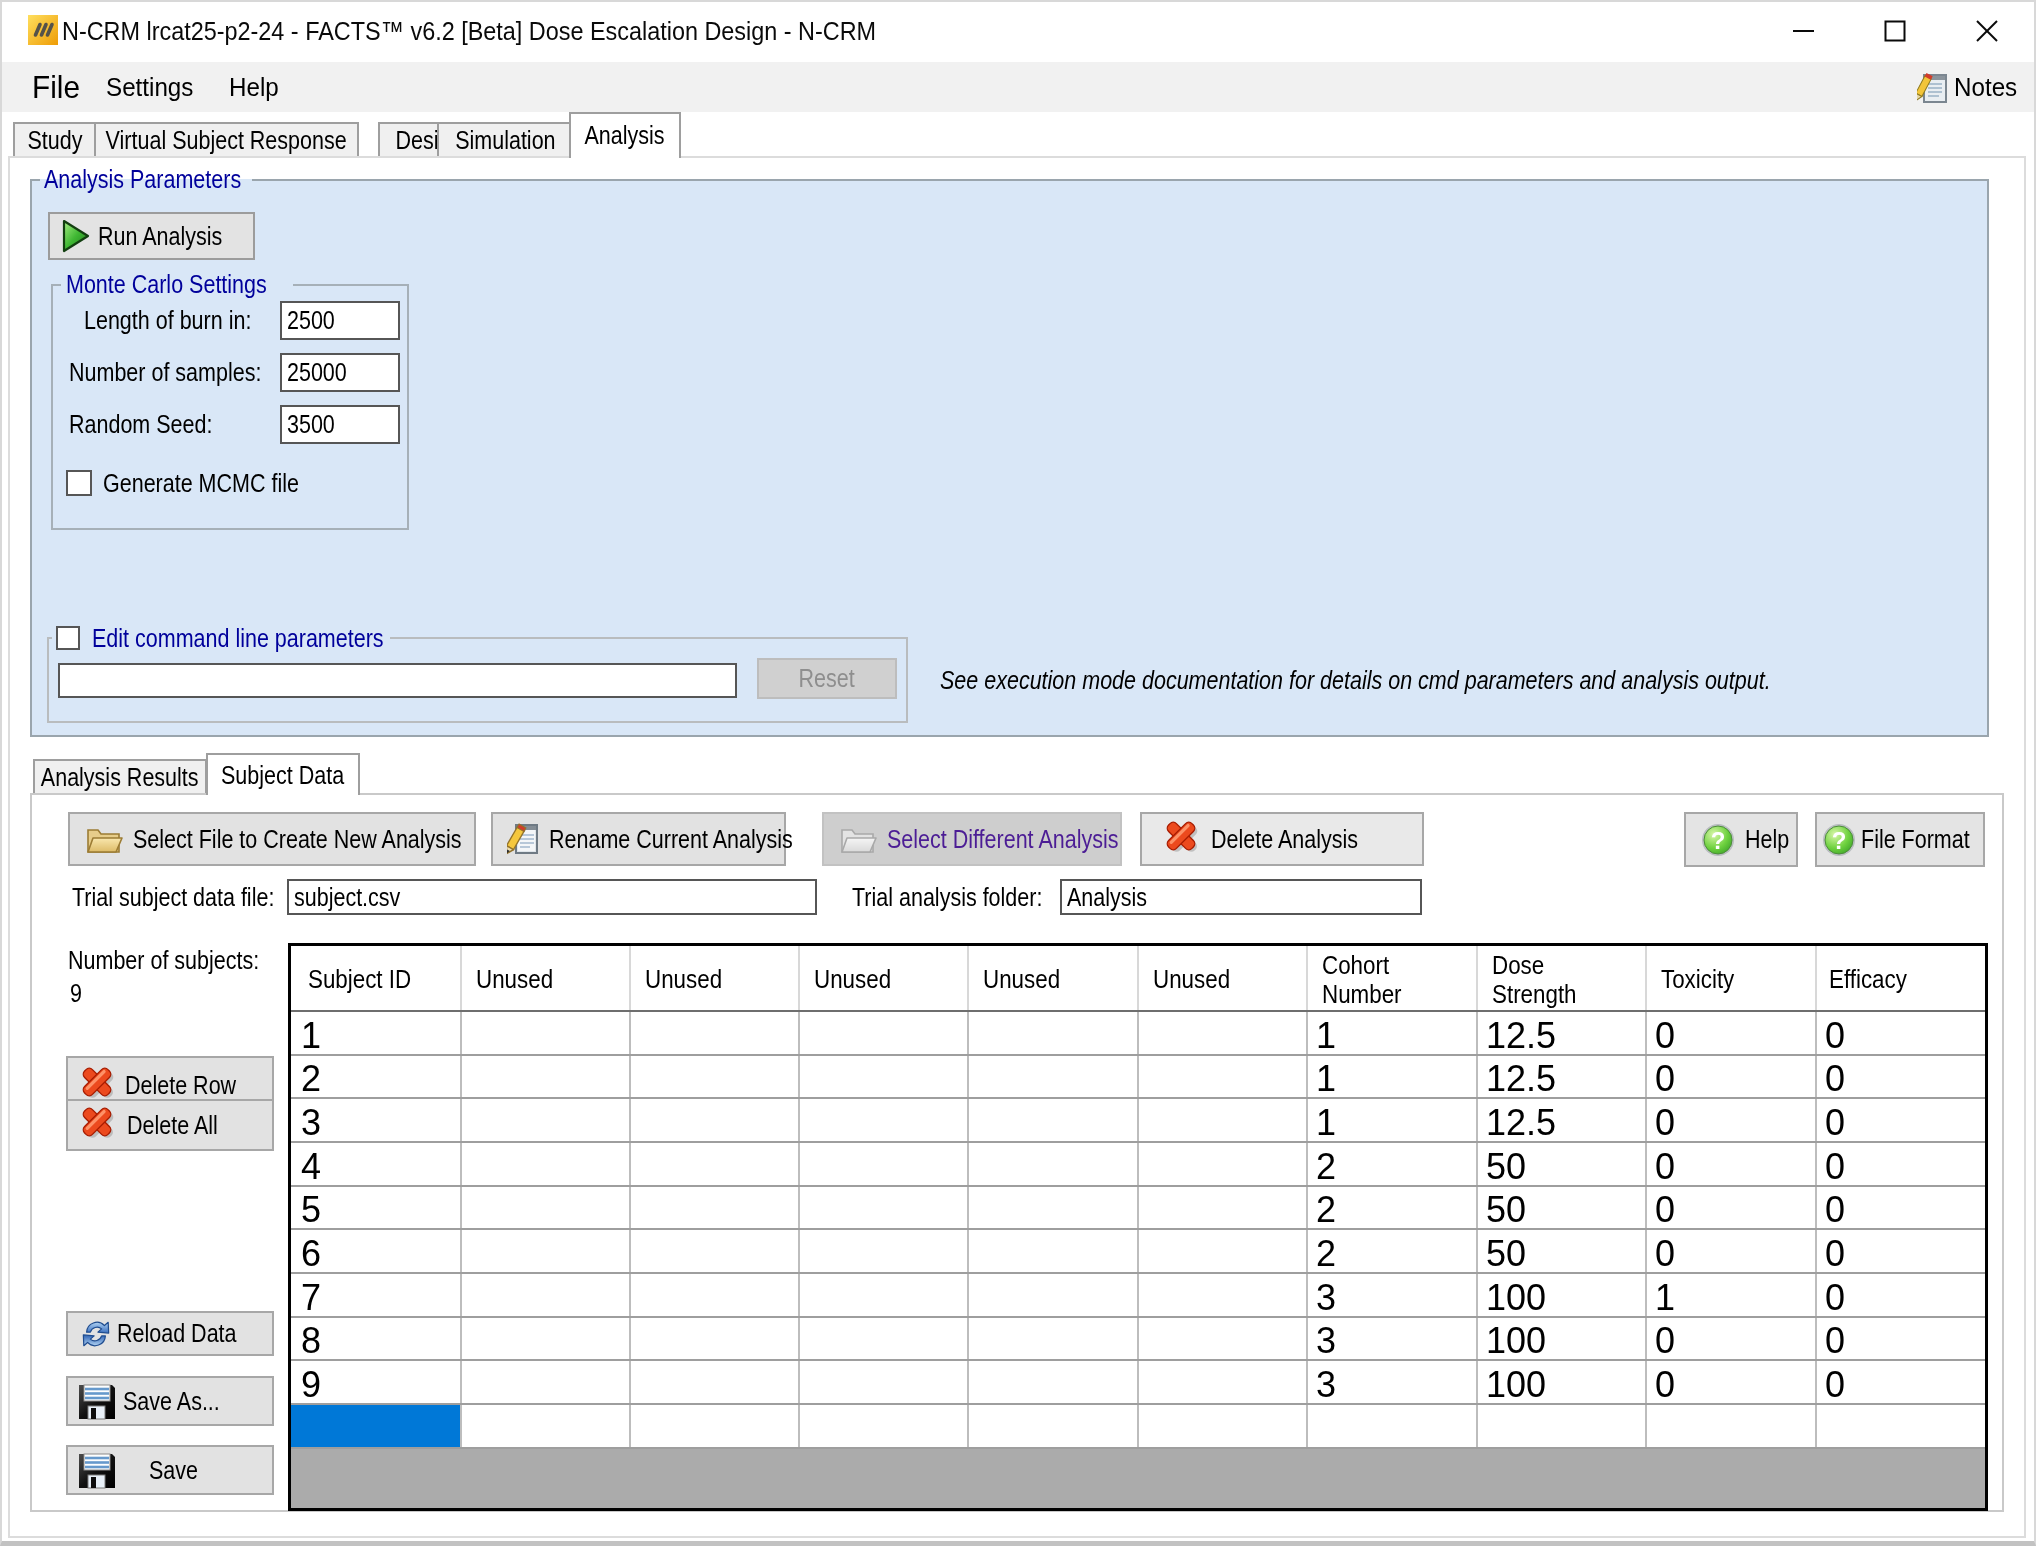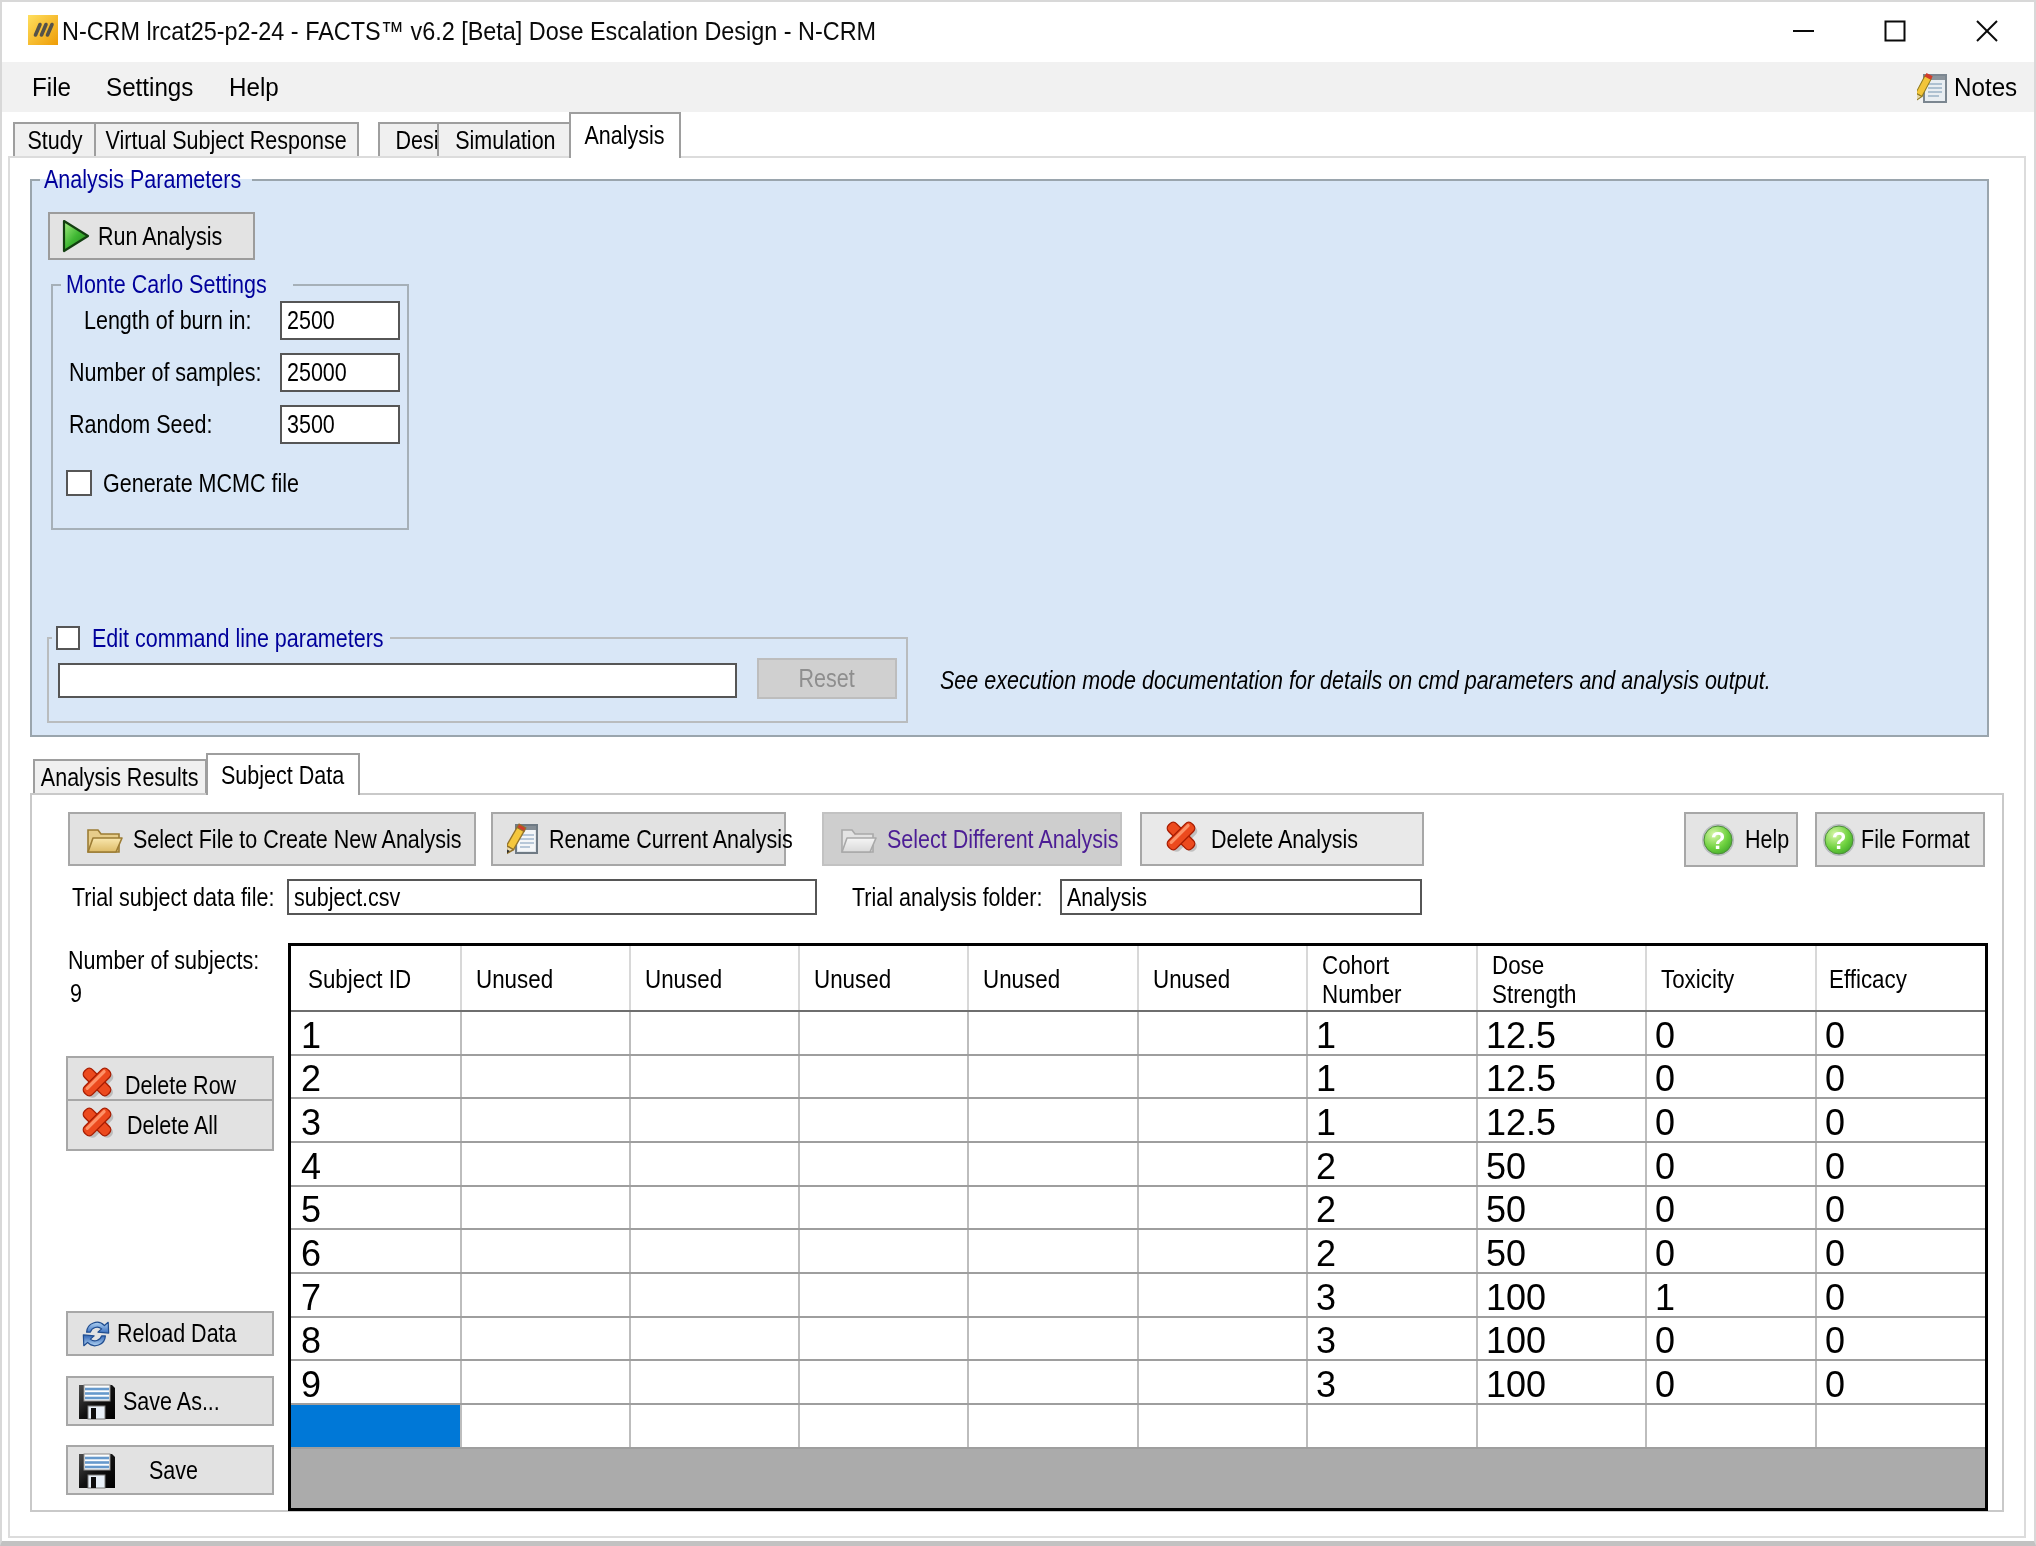--- a/index.html
+++ b/index.html
@@ -37,21 +37,21 @@
   </div>
 <svg class="abs" style="left:1780px;top:2px" width="240" height="60">
 <g stroke="#0a0a0a" stroke-width="2" fill="none">
 <line x1="13" y1="29" x2="34" y2="29"></line>
 <rect x="105.5" y="19.5" width="19" height="19"></rect>
 <line x1="197" y1="19" x2="217" y2="39"></line>
       <line x1="217" y1="19" x2="197" y2="39"></line>
 </g>
   </svg>
 <div class="abs" style="left:2px;top:62px;width:2032px;height:50px;background:#f1f1f1"></div>
-<div class="abs vc" style="left:32px;top:62px;height:50px;font-size:26px">
+<div class="abs vc" style="left:32px;top:62px;height:50px;font-size:32px">
     <span class="tx" style="transform:scaleX(0.93)">File</span>
   </div>
 <div class="abs vc" style="left:106px;top:62px;height:50px;font-size:26px">
     <span class="tx" style="transform:scaleX(0.93)">Settings</span>
   </div>
 <div class="abs vc" style="left:229px;top:62px;height:50px;font-size:26px">
     <span class="tx" style="transform:scaleX(0.93)">Help</span>
   </div>
 <div class="abs" style="left:1917px;top:72px"><svg width="31" height="32">
 <rect x="7" y="3" width="22" height="27" fill="#e9eef2" stroke="#7b8690" stroke-width="2"></rect>

